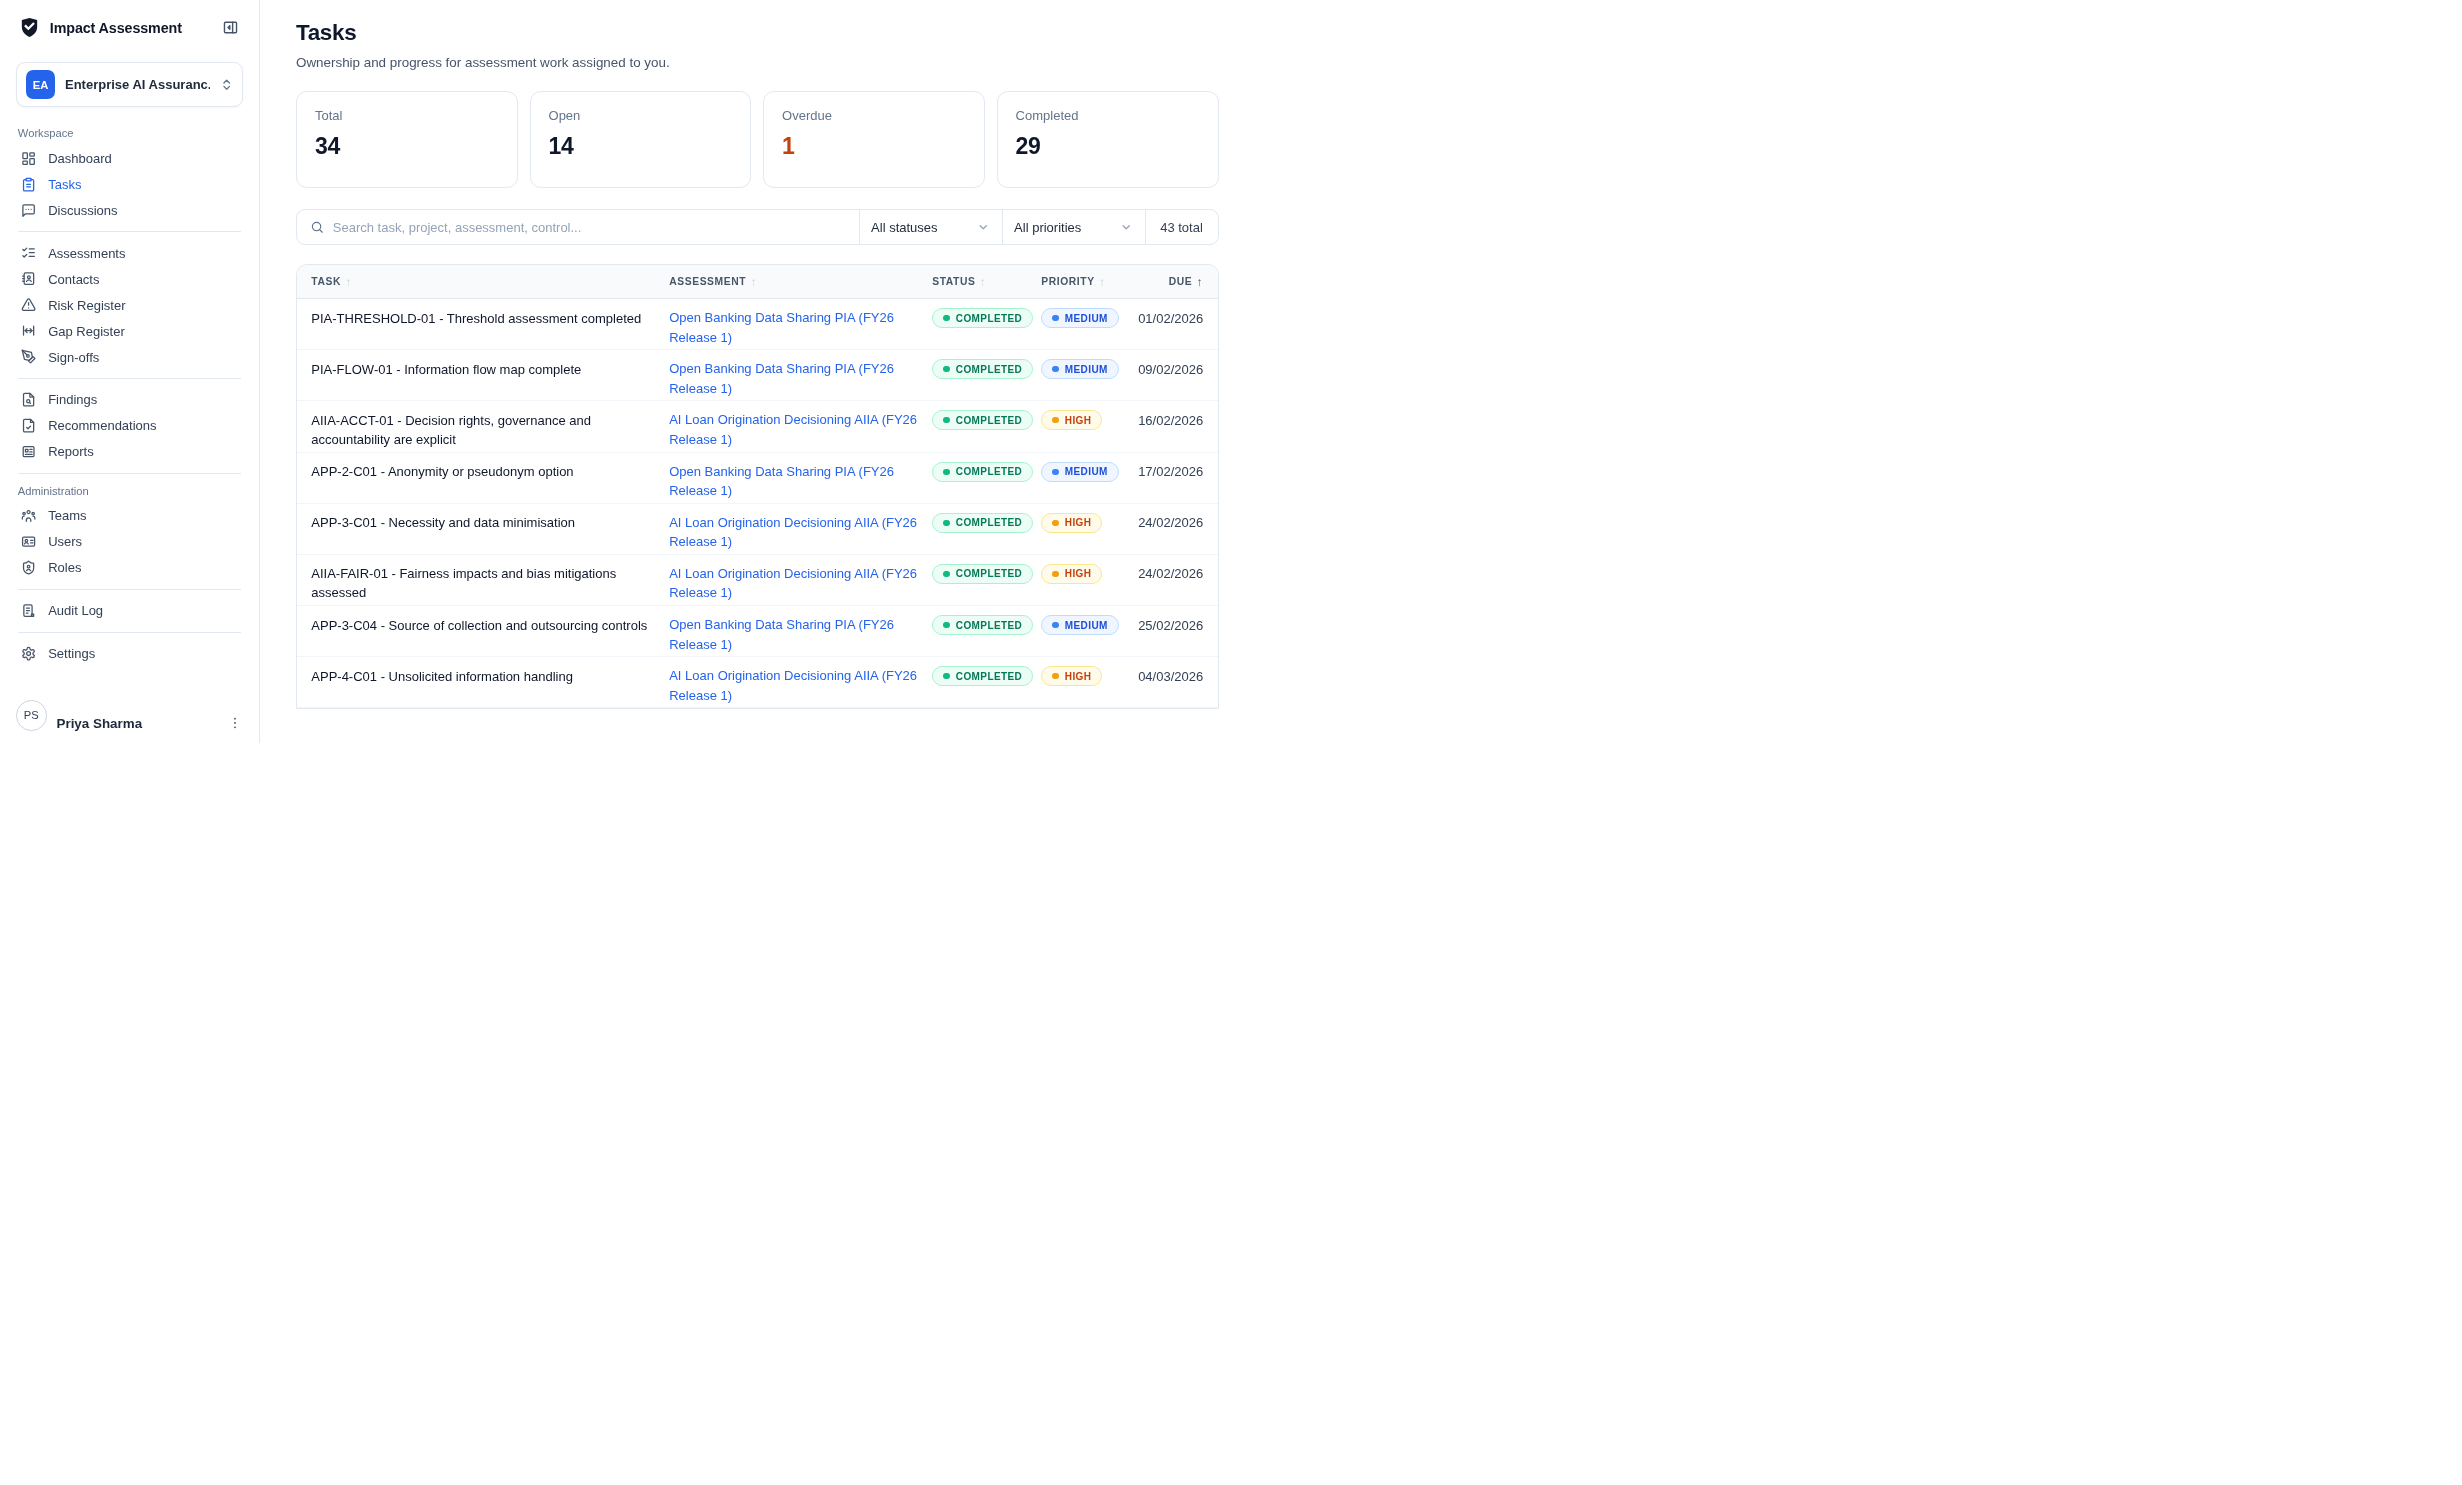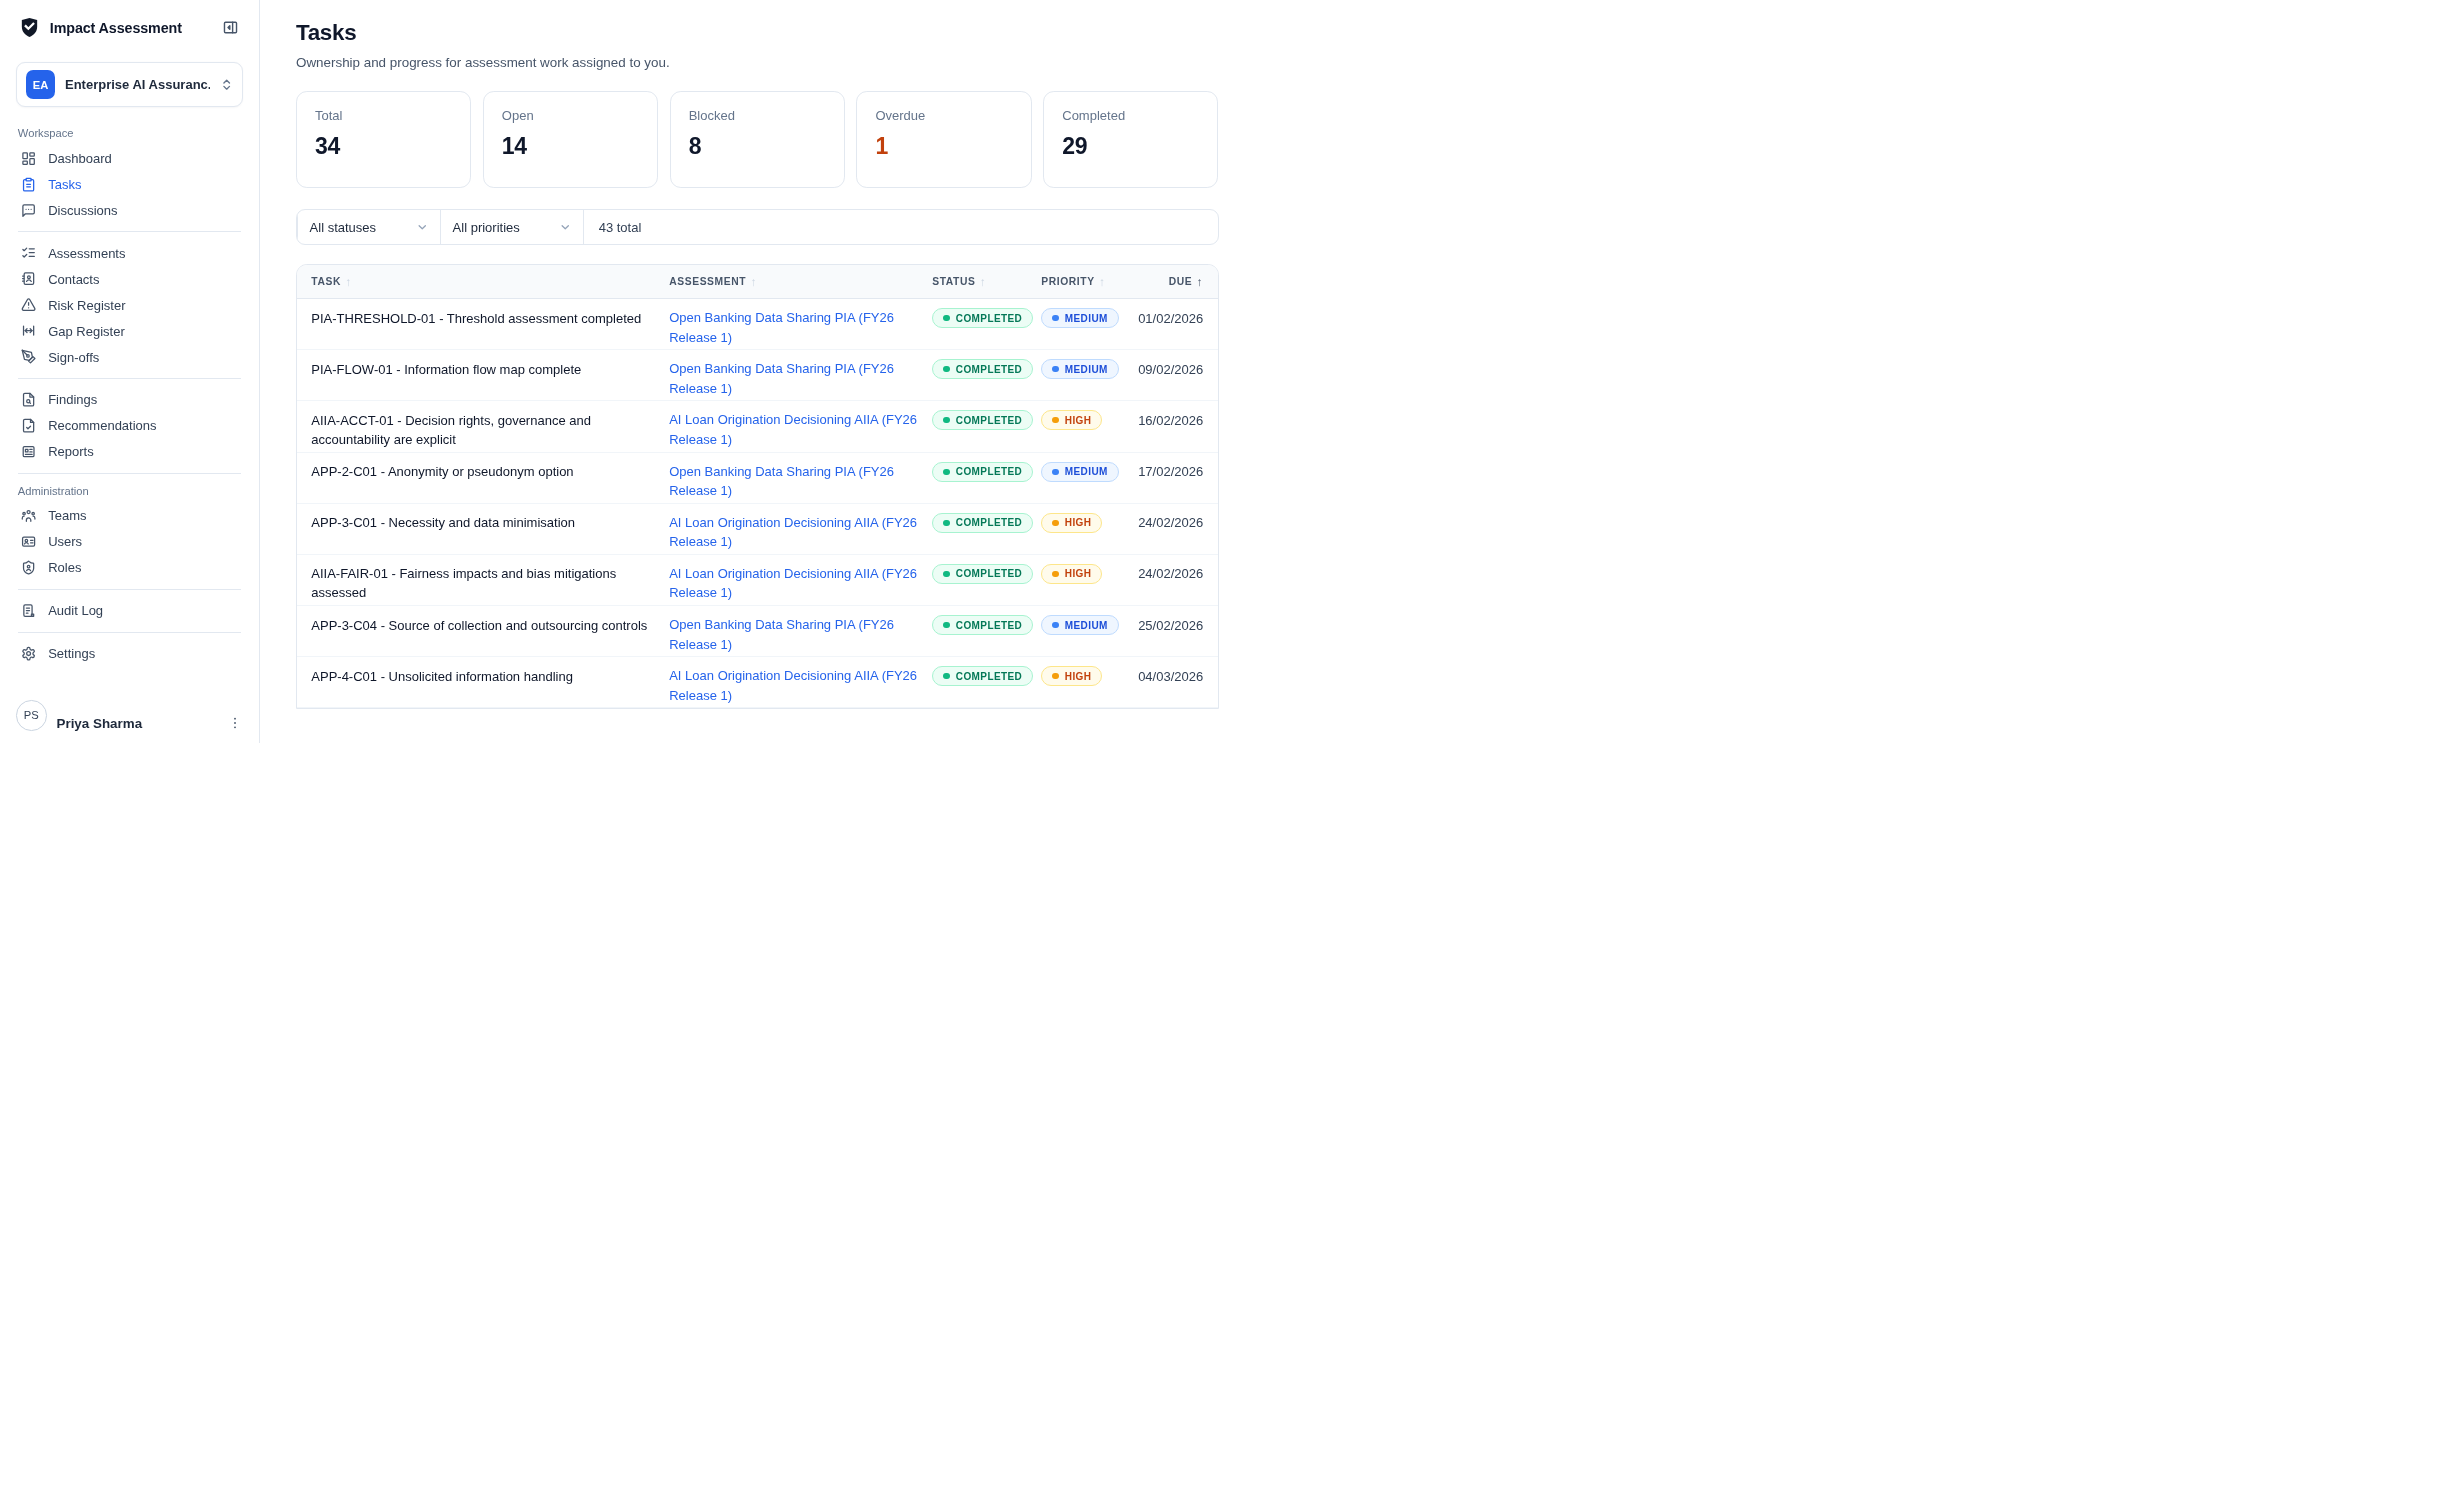--- a/index.html
+++ b/index.html
@@ -367,34 +367,37 @@
     <div class="stats" id="stats-row">
         <div class="stat-card">
     <div class="stat-label">Total</div>
     <div class="stat-value">34</div>
   </div>
         <div class="stat-card">
     <div class="stat-label">Open</div>
     <div class="stat-value">14</div>
   </div>
         <div class="stat-card">
-    <div class="stat-label">Blocked</div>
-    <div class="stat-value">8</div>
-  </div>
-        <div class="stat-card">
     <div class="stat-label">Overdue</div>
     <div class="stat-value" style="color: rgb(194, 65, 12);">1</div>
   </div>
         <div class="stat-card">
     <div class="stat-label">Completed</div>
     <div class="stat-value">29</div>
   </div>
       </div>
 
     <div class="filterbar">
+      <div class="search-seg">
+        <svg viewBox="0 0 24 24" fill="none" stroke="currentColor" stroke-width="2" stroke-linecap="round">
+            <circle cx="11" cy="11" r="7"></circle>
+            <path d="m20.5 20.5-4-4"></path>
+          </svg>
+        <input type="text" placeholder="Search task, project, assessment, control..." style="">
+      </div>
       <div class="select-seg">
         <span>All statuses</span>
         <svg viewBox="0 0 24 24" fill="none" stroke="currentColor" stroke-width="2.4" stroke-linecap="round" stroke-linejoin="round">
             <path d="m6 9 6 6 6-6"></path>
           </svg>
       </div>
       <div class="select-seg">
         <span>All priorities</span>
         <svg viewBox="0 0 24 24" fill="none" stroke="currentColor" stroke-width="2.4" stroke-linecap="round" stroke-linejoin="round">
             <path d="m6 9 6 6 6-6"></path>

